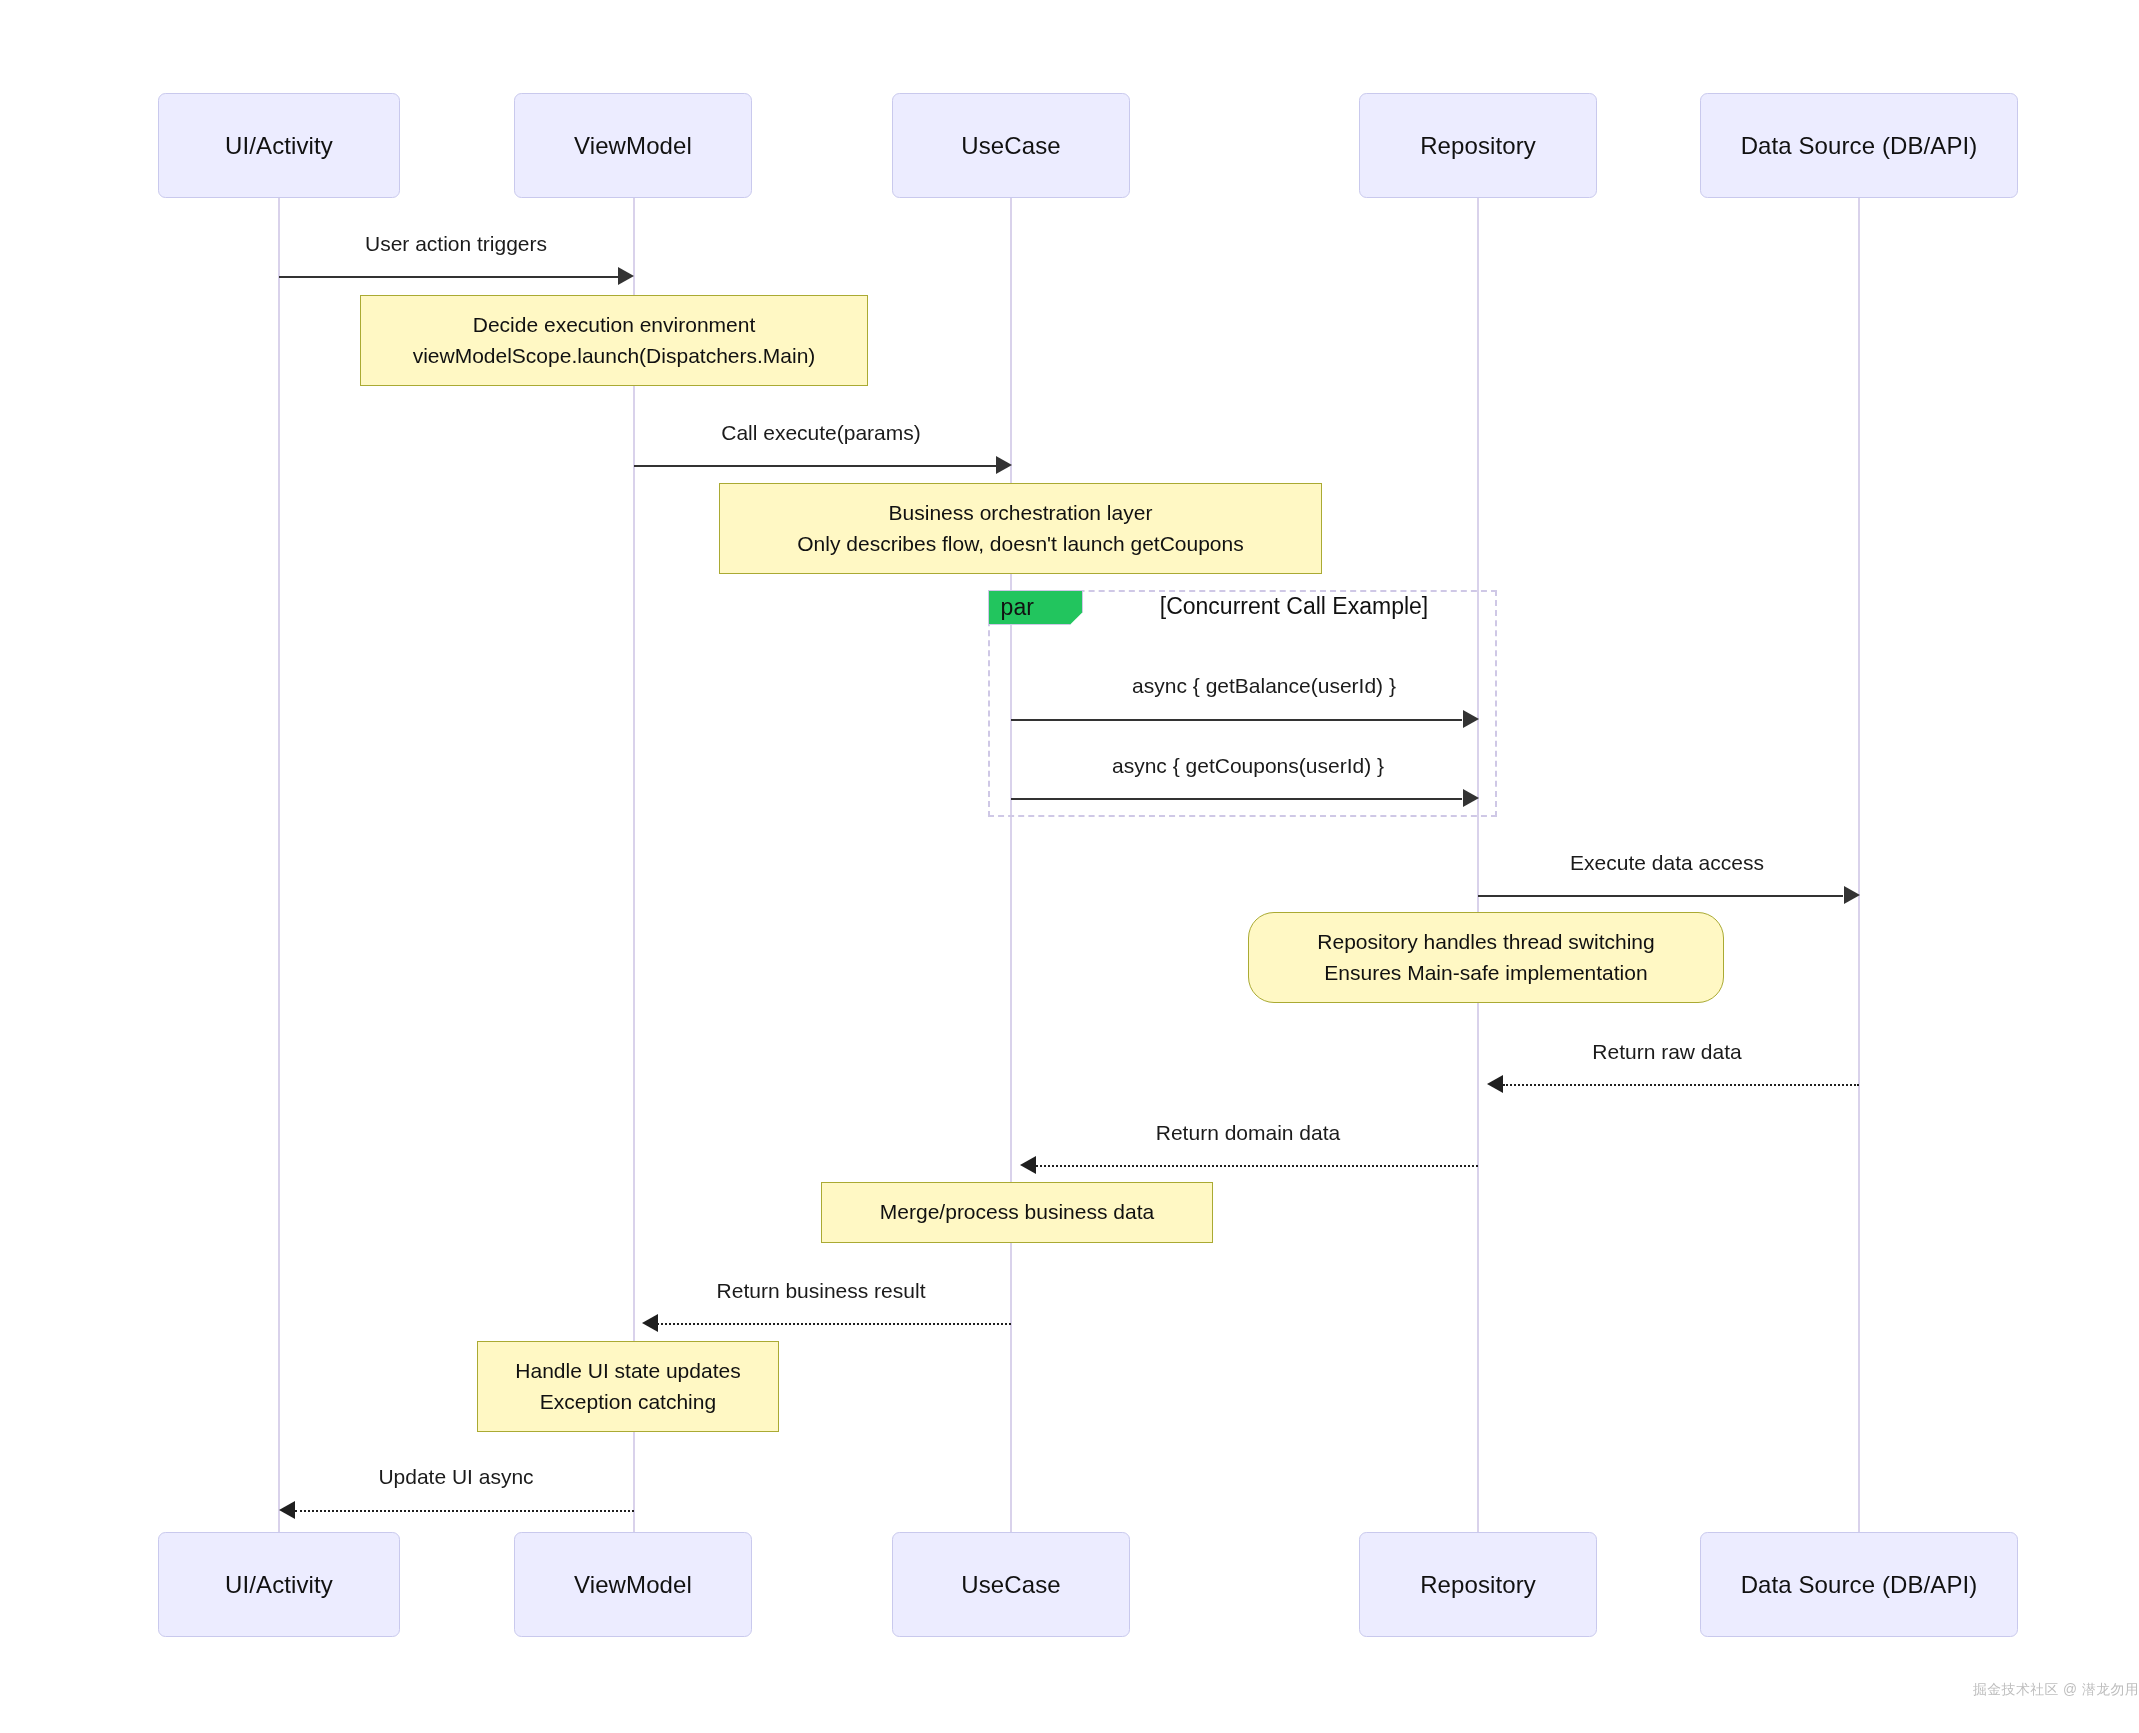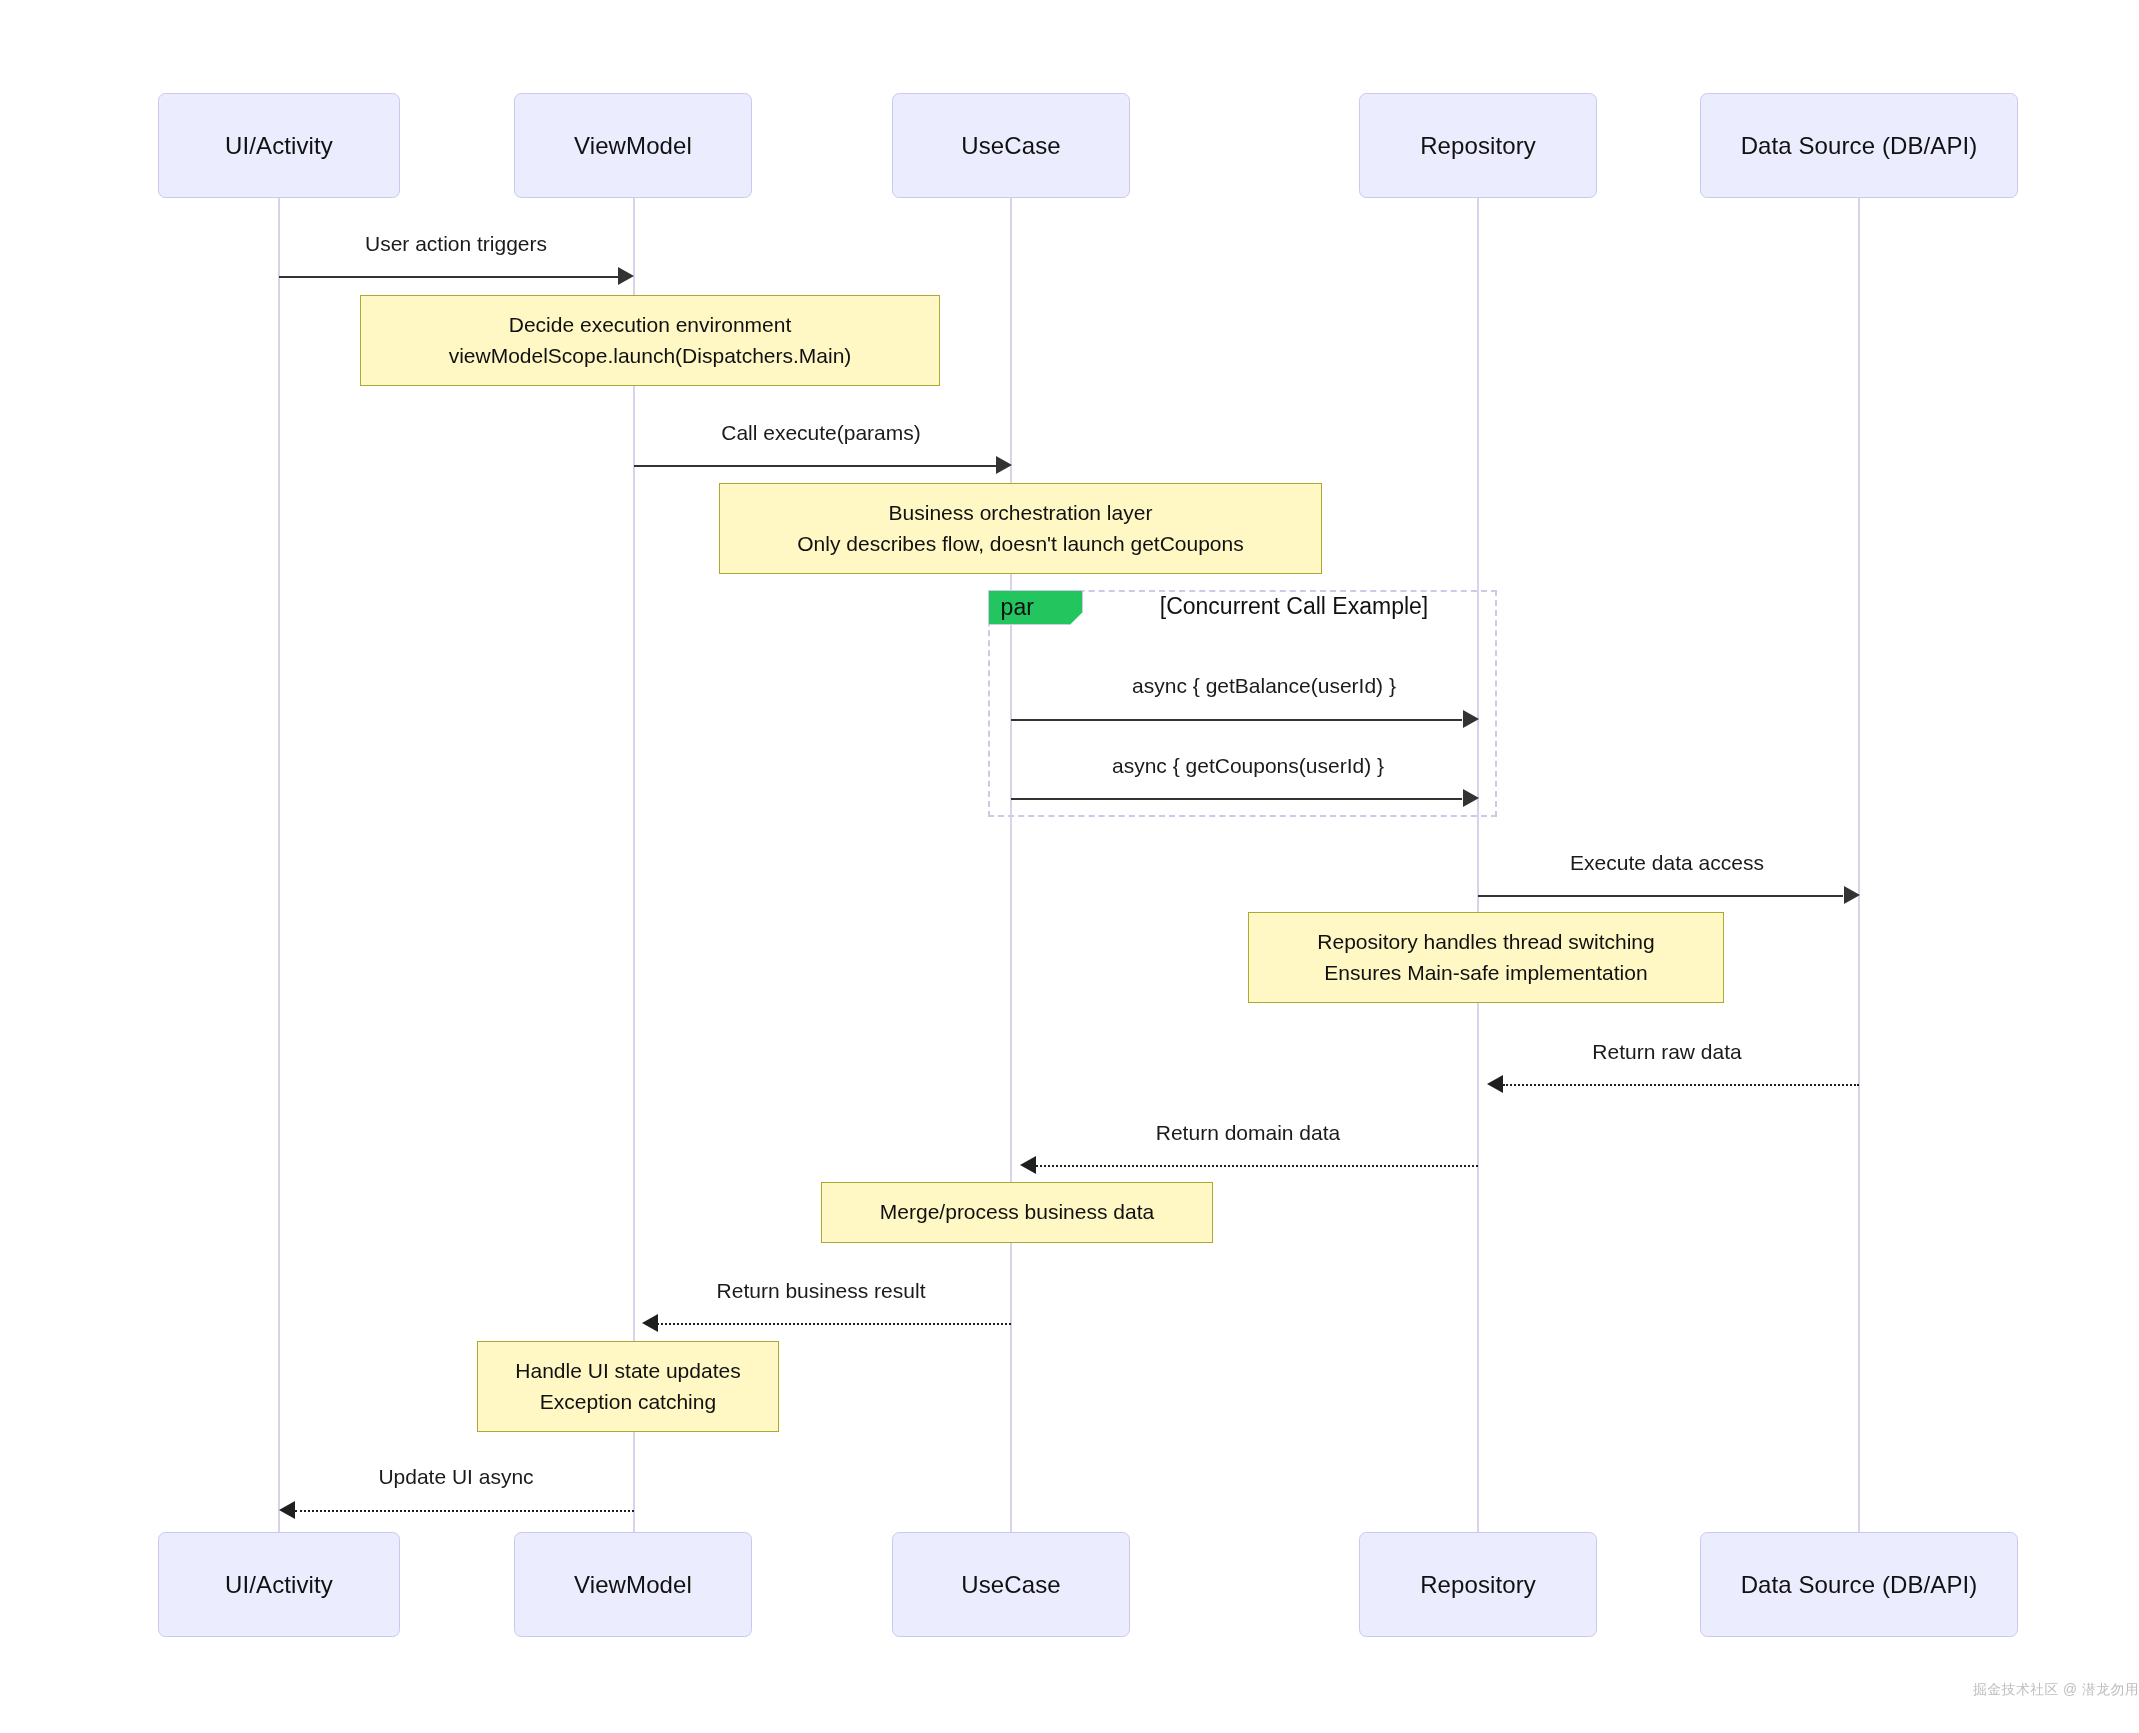--- a/index.html
+++ b/index.html
@@ -151,21 +151,21 @@
     <span>Repository</span>
   </div>
   <div class="participant" style="left:1700px; top:93px; width:318px; height:105px;">
     <span>Data Source (DB/API)</span>
   </div>
 
   <div class="msg-label" style="left:456px; top:232px;">User action triggers</div>
   <div class="msg-line" style="left:279px; top:276px; width:339px;"></div>
   <div class="arrow-head right" style="left:618px; top:267px;"></div>
 
-  <div class="note" style="left:360px; top:295px; width:580px; height:91px;">
+  <div class="note" style="left:360px; top:295px; width:508px; height:91px;">
     <span class="nl">Decide execution environment</span>
     <span class="nl">viewModelScope.launch(Dispatchers.Main)</span>
   </div>
 
   <div class="msg-label" style="left:821px; top:421px;">Call execute(params)</div>
   <div class="msg-line" style="left:634px; top:465px; width:362px;"></div>
   <div class="arrow-head right" style="left:996px; top:456px;"></div>
 
   <div class="note" style="left:719px; top:483px; width:603px; height:91px;">
     <span class="nl">Business orchestration layer</span>
@@ -183,21 +183,21 @@
   <div class="arrow-head right" style="left:1463px; top:710px;"></div>
 
   <div class="msg-label" style="left:1248px; top:754px;">async { getCoupons(userId) }</div>
   <div class="msg-line" style="left:1011px; top:798px; width:451px;"></div>
   <div class="arrow-head right" style="left:1463px; top:789px;"></div>
 
   <div class="msg-label" style="left:1667px; top:851px;">Execute data access</div>
   <div class="msg-line" style="left:1478px; top:895px; width:365px;"></div>
   <div class="arrow-head right" style="left:1844px; top:886px;"></div>
 
-  <div class="note" style="left:1248px; top:912px; width:476px; height:91px;">
+  <div class="note" style="left:1248px; top:912px; width:476px; height:91px;border-radius:26px;">
     <span class="nl">Repository handles thread switching</span>
     <span class="nl">Ensures Main-safe implementation</span>
   </div>
 
   <div class="msg-label" style="left:1667px; top:1040px;">Return raw data</div>
   <div class="msg-line dashed" style="left:1503px; top:1084px; width:356px;"></div>
   <div class="arrow-head left" style="left:1487px; top:1075px;"></div>
 
   <div class="msg-label" style="left:1248px; top:1121px;">Return domain data</div>
   <div class="msg-line dashed" style="left:1036px; top:1165px; width:442px;"></div>

